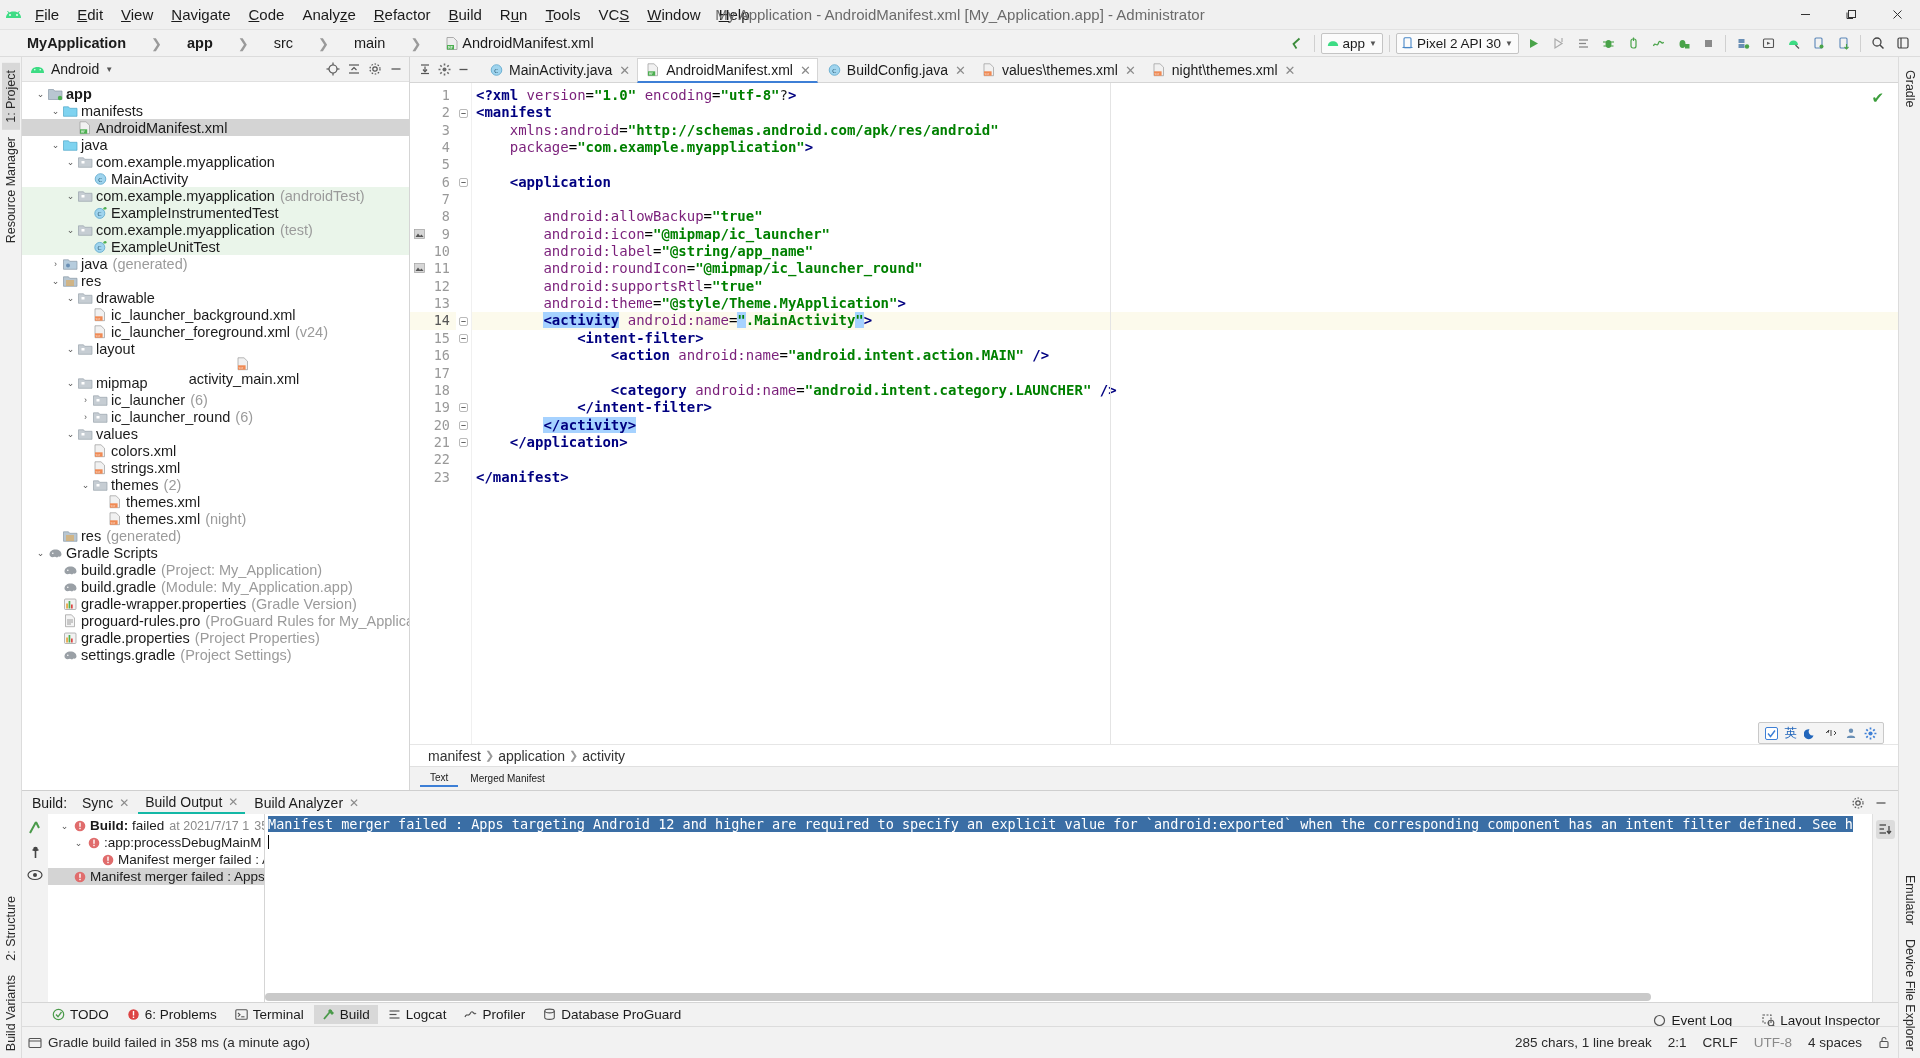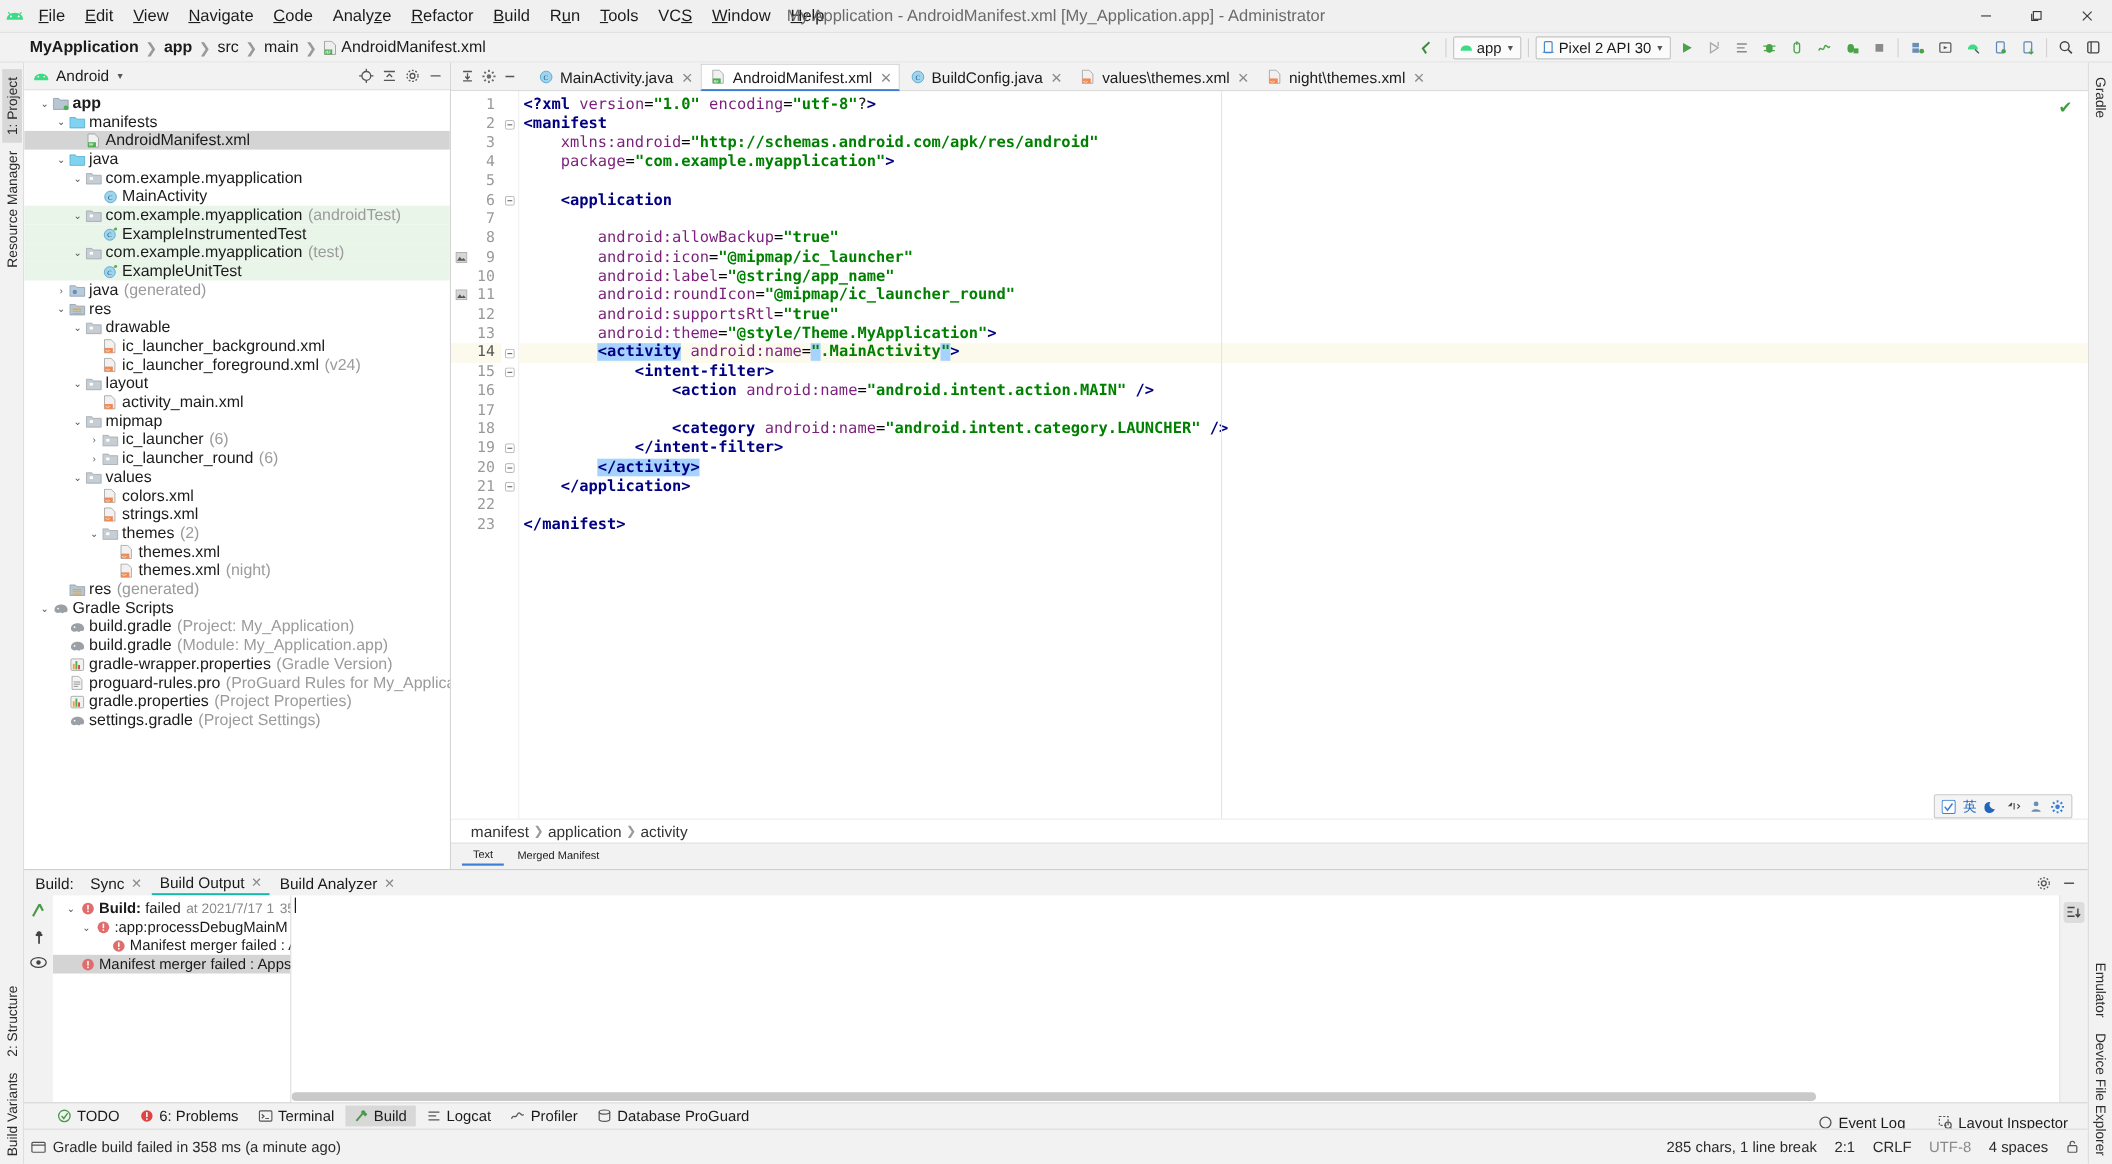--- a/index.html
+++ b/index.html
@@ -21,21 +21,21 @@
   .menu-item { padding:3px 9px; font-size:15px; color:#1b1b1b; cursor:default; }
   .menu-item u { text-decoration:underline; }
   .win-title { position:absolute; left:0; right:0; text-align:center; font-size:15px; color:#6a6a6a;
     pointer-events:none; }
   .win-btns { margin-left:auto; display:flex; height:30px; z-index:2; }
   .win-btn { width:46px; display:flex; align-items:center; justify-content:center; color:#333; font-size:15px; }
 
   
   .navbar { height:27px; background:#f2f2f2; display:flex; align-items:center;
     border-bottom:1px solid #dcdcdc; flex:none; padding-left:22px; }
-  .crumbs { display:flex; align-items:center; font-size:14.5px; }
+  .crumbs { display:flex; align-items:center; font-size:14.5px;gap:19px; }
   .crumb { padding:1px 5px; cursor:default; display:flex; align-items:center; gap:4px;}
   .crumb.bold { font-weight:bold; }
   .crumb-sep { color:#9a9a9a; font-size:13px; padding:0 1px; }
   .nav-right { margin-left:auto; display:flex; align-items:center; gap:3px; padding-right:6px; }
 
   .tb-chip { height:21px; border:1px solid #c4c4c4; background:#fbfbfb; border-radius:2px;
     display:flex; align-items:center; gap:4px; padding:0 5px; font-size:13.5px; }
   .tb-chip .caret { font-size:8px; color:#555; }
   .tb-icon { width:22px; height:22px; display:flex; align-items:center; justify-content:center; border-radius:3px;}
   .tb-sep { width:1px; height:17px; background:#d0d0d0; margin:0 3px; }
@@ -583,21 +583,21 @@
               <div class="row" style="padding-left: 42px;">
                 <span class="arrow" style="line-height: 4px;">⌄</span>
                 <span class="ic">
                   <svg width="15" height="14" viewBox="0 0 15 14">
                     <path d="M0.5 2.8 h5 l1.2 1.5 h7.3 v8 h-13.5 Z" fill="#c6cdd3" stroke="#9aa4ad" stroke-width="0.7"></path>
                     <rect x="3.5" y="6" width="3" height="2.5" fill="#fff"></rect>
                   </svg>
                 </span>
                 <span class="lbl">layout</span>
               </div>
-              <div class="row" style="padding-left: 57px;">
+              <div class="row" style="padding-left: 57px; flex-direction: column;">
                 <span class="arrow"></span>
                 <span class="ic">
                   <svg width="15" height="14" viewBox="0 0 15 14">
                     <path d="M2 0.8 h6 L11.5 4.2 v8.5 H2 Z" fill="#f1f1f1" stroke="#9a9a9a" stroke-width="0.7"></path>
                     <rect x="2" y="8.3" width="7.6" height="4.4" fill="#f08a54"></rect>
                     <text x="2.6" y="12" font-size="3.8" fill="#fff" font-family="monospace">&lt;&gt;</text>
                   </svg>
                 </span>
                 <span class="lbl">activity_main.xml</span>
               </div>
@@ -1109,20 +1109,21 @@
                   <svg width="12" height="12" viewBox="0 0 12 12">
                     <circle cx="6" cy="6" r="5.3" fill="#e06c6c"></circle>
                     <rect x="5.3" y="2.6" width="1.4" height="4.2" fill="#fff"></rect>
                     <rect x="5.3" y="7.8" width="1.4" height="1.4" fill="#fff"></rect>
                   </svg>
                 </span>
                 <span>Manifest merger failed : Apps ta</span>
               </div>
             </div>
           <div class="bp-out">
+            <div class="bp-out-line"><span class="bp-sel">Manifest merger failed : Apps targeting Android 12 and higher are required to specify an explicit value for `android:exported` when the corresponding component has an intent filter defined. See h</span></div>
             <div class="bp-out-line"><span class="bp-caret"></span></div>
             <div class="hscroll">
                 <div class="thumb"></div>
               </div>
           </div>
           <div class="bp-rightrail">
             <div style="background:#dcdcdc;border-radius:3px;padding:2px;">
               <svg width="15" height="15" viewBox="0 0 15 15">
                   <line x1="1.5" y1="3" x2="8" y2="3" stroke="#444" stroke-width="1.3"></line>
                   <line x1="1.5" y1="7" x2="6" y2="7" stroke="#444" stroke-width="1.3"></line>

